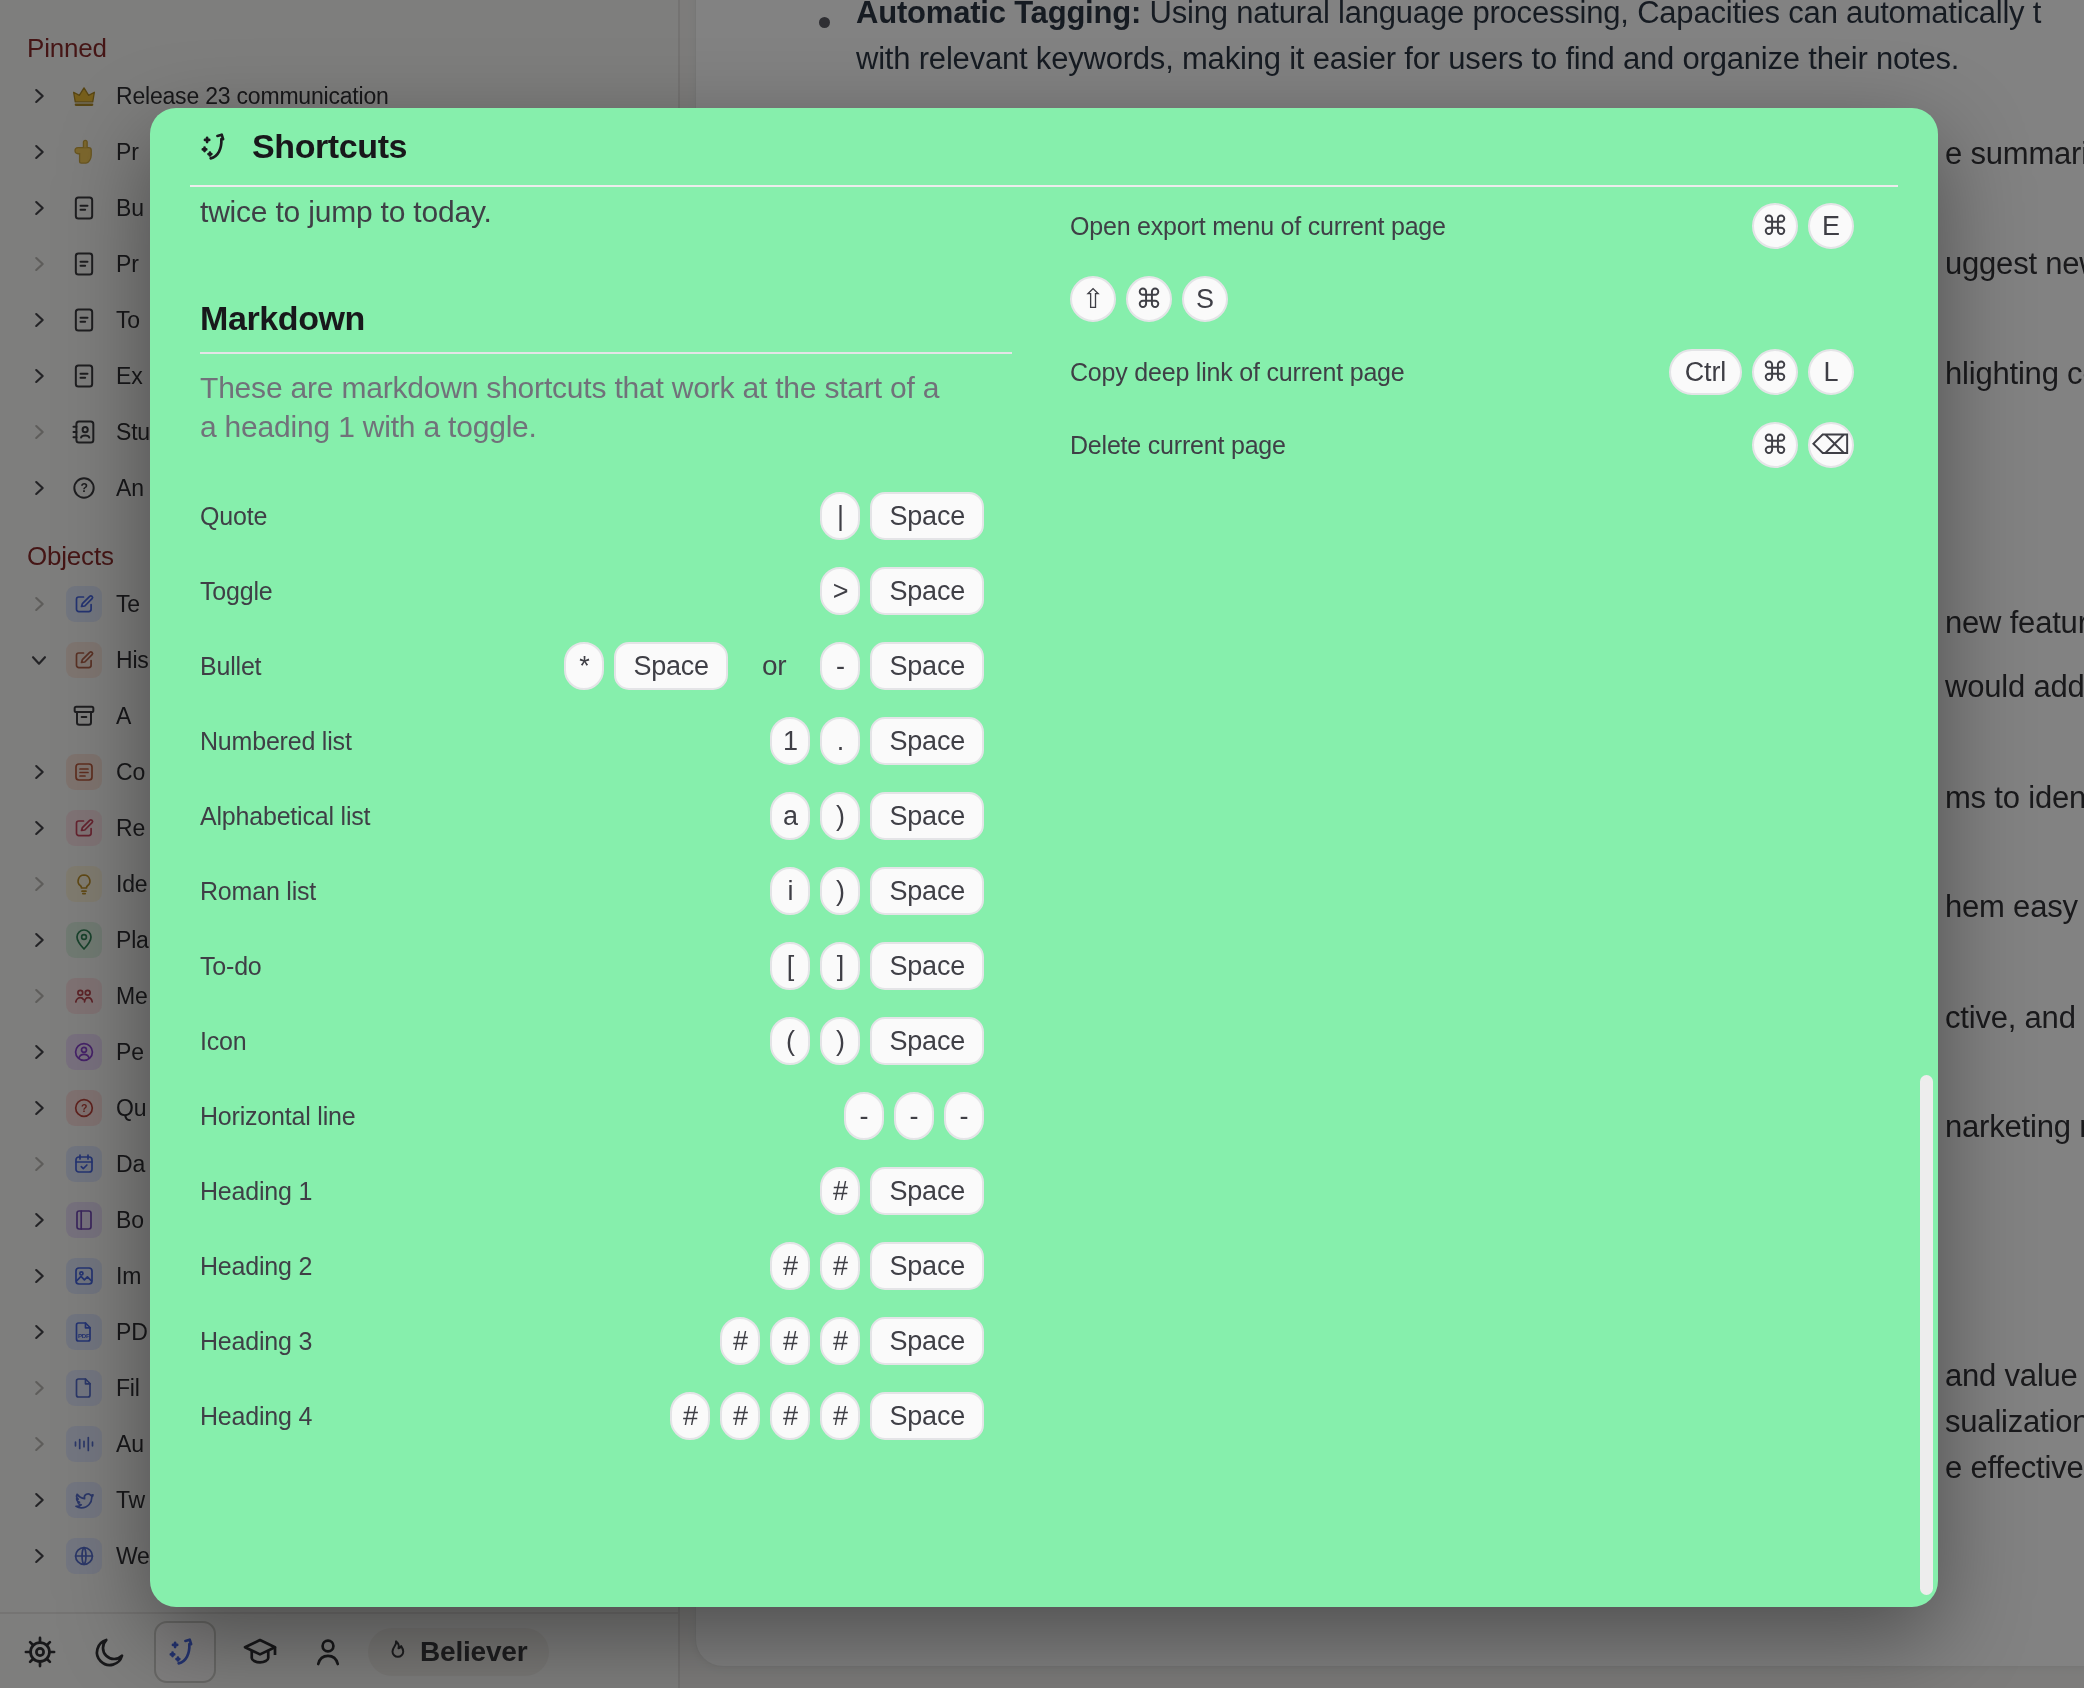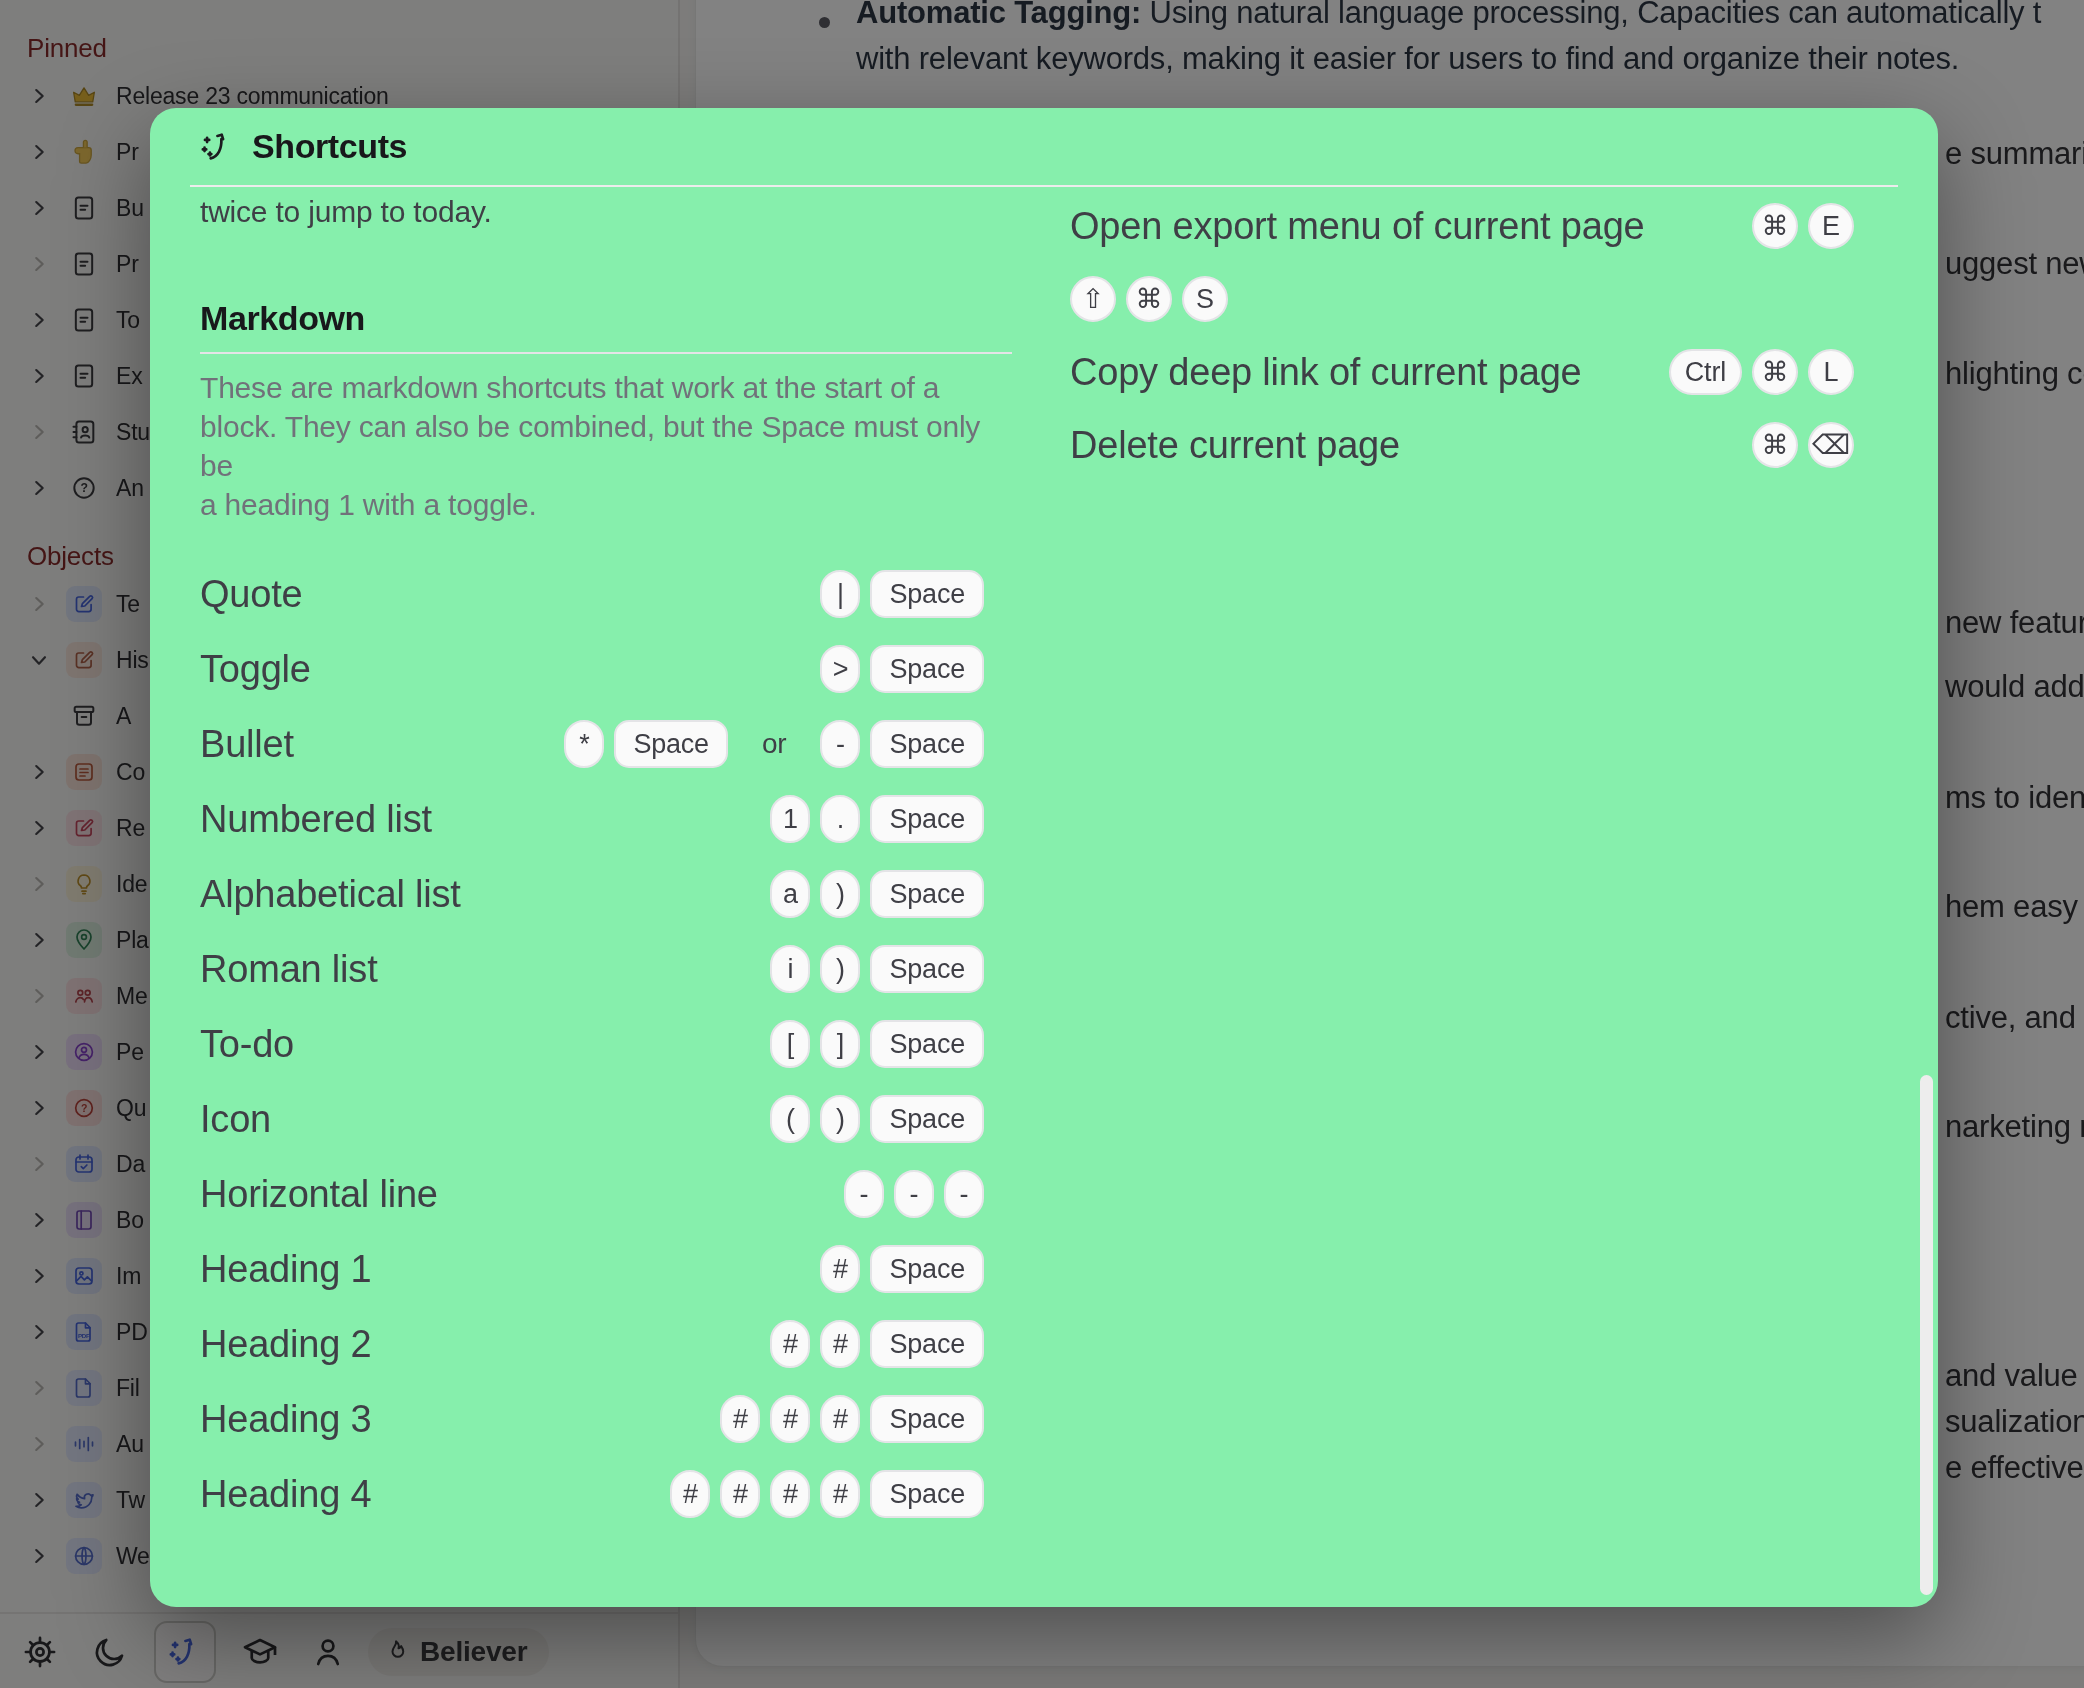--- a/index.html
+++ b/index.html
@@ -47,21 +47,21 @@
   .m-header svg{width:34px;height:34px;}
   .m-title{font-size:34px;font-weight:700;color:#18181b;letter-spacing:-0.4px;}
   .m-hr{height:2px;background:#ececec;margin:0 40px;}
   .col-left{position:absolute;left:50px;top:79px;width:812px;}
   .intro{margin-top:6px;font-size:30px;line-height:38px;color:#3f3f46;}
   .md-h{margin-top:65px;font-size:34px;font-weight:700;color:#18181b;line-height:44px;letter-spacing:-0.4px;}
   .md-divider{margin-top:12px;height:2px;background:#e4e4e7;}
   .md-desc{margin-top:14px;font-size:30px;line-height:39px;color:#71717a;}
   #left-rows{margin-top:46px;}
   .s-row{display:flex;align-items:center;justify-content:space-between;height:48px;margin-bottom:27px;padding-right:28px;}
-  .row-label{font-size:38px;color:#3f3f46;}
+  .row-label{font-size:25px;color:#3f3f46;}
   .s-keys{display:flex;align-items:center;gap:10px;}
   .kbd{display:inline-flex;align-items:center;justify-content:center;height:48px;min-width:40px;padding:0 10px;
     border:2px solid #e4e4e7;background:#fafafa;border-radius:24px;font-size:27px;color:#3f3f46;box-sizing:border-box;}
   .kbd.wide{border-radius:15px;padding:8px 17px;}
   .sep{font-size:28px;color:#3f3f46;margin:0 24px;}
   .col-right{position:absolute;left:920px;top:94px;width:784px;}
   .r-row{display:flex;align-items:center;justify-content:space-between;height:48px;margin-bottom:25px;}
   .col-right .kbd{height:46px;min-width:46px;width:46px;padding:0;border-radius:50%;}
   .col-right .kbd.wide{width:auto;min-width:0;padding:0 14px;border-radius:23px;}
   .m-scrollthumb{position:absolute;left:1770px;top:967px;width:13px;height:520px;background:#ededed;border-radius:7px;}
@@ -519,21 +519,20 @@
       <span class="m-title">Shortcuts</span>
     </div>
     <div class="m-hr"></div>
 
     <div class="col-left">
       <div class="intro">twice to jump to today.</div>
       <div class="md-h">Markdown</div>
       <div class="md-divider"></div>
       <div class="md-desc" id="desc">
           <div>These are markdown shortcuts that work at the start of a</div>
-          <div>block. They can also be combined, but the Space must only be</div>
           <div>a heading 1 with a toggle.</div>
         </div>
       <div id="left-rows">
           <div class="s-row">
             <span class="row-label">Quote</span>
             <span class="s-keys">
               <span class="kbd">|</span>
               <span class="kbd wide">Space</span>
             </span>
           </div>

